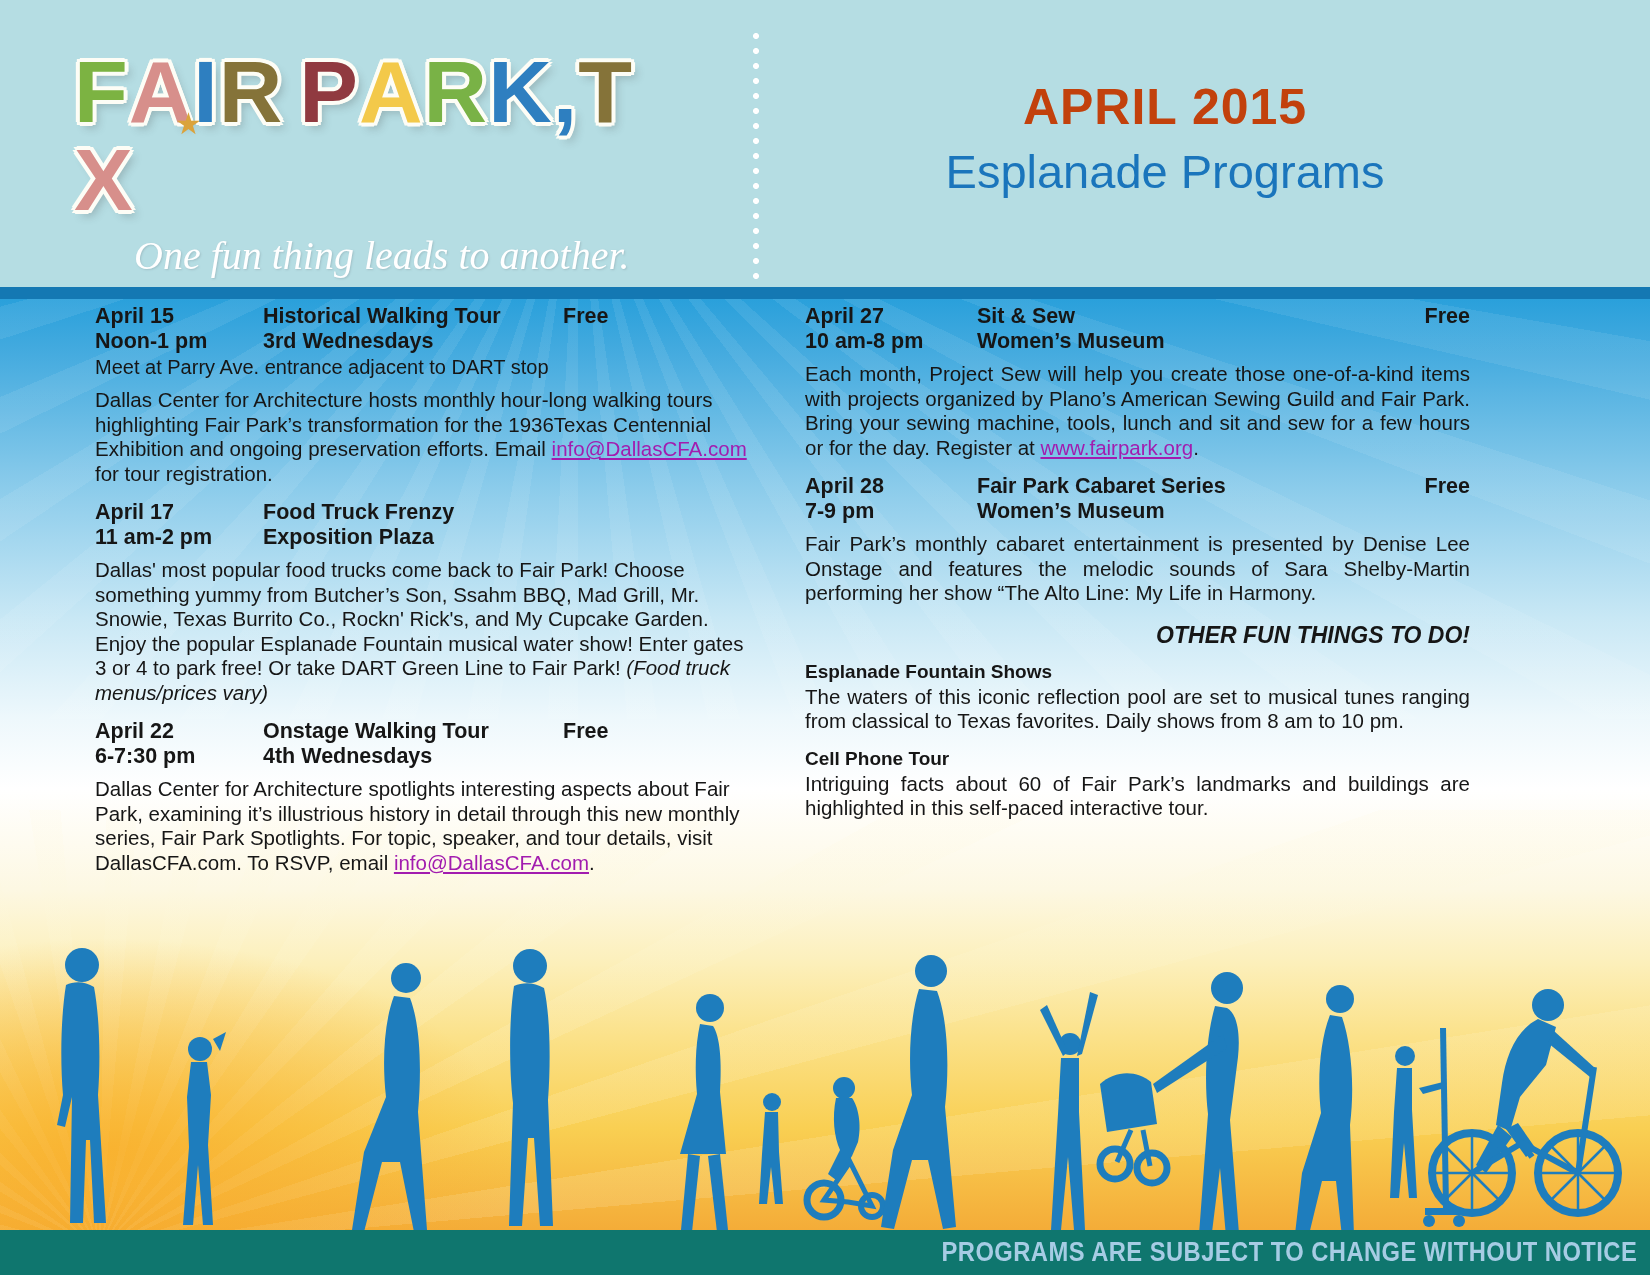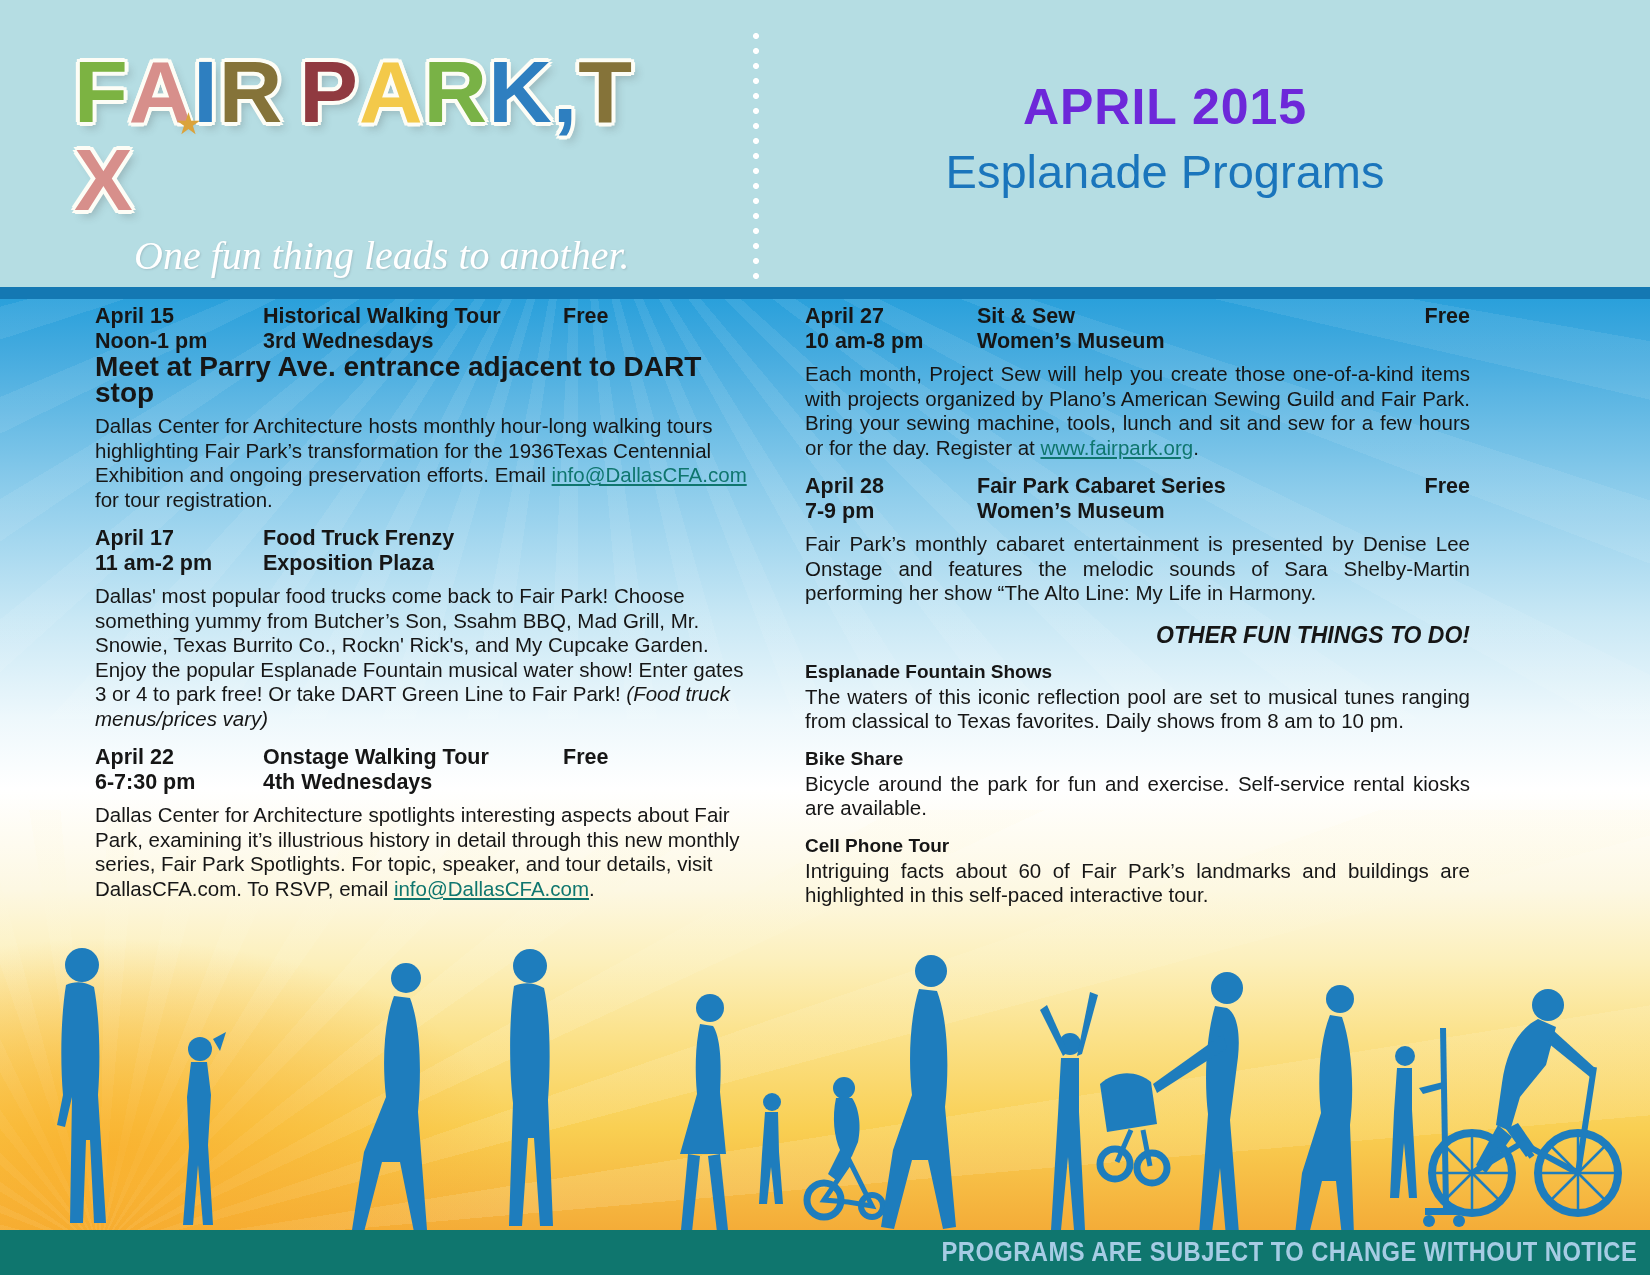--- a/index.html
+++ b/index.html
@@ -47,24 +47,24 @@
 
   
   .col{position:absolute;top:304px;color:#161616;z-index:5;}
   .col-left{left:95px;width:652px;}
   .col-right{left:805px;width:665px;}
   .ev{margin-bottom:14px;}
   .ev-head{display:grid;font-weight:bold;font-size:21.5px;line-height:25px;}
   .col-left .ev-head{grid-template-columns:168px 300px 1fr;}
   .col-right .ev-head{grid-template-columns:172px 1fr 90px;}
   .col-right .fee{text-align:right;}
-  .ev-note{font-weight:bold;font-size:28px;line-height:26px;}
+  .ev-note{font-weight:normal;font-size:20px;line-height:26px;}
   .body-p{font-size:20.5px;line-height:24.5px;margin:8px 0 0 0;}
   .col-right .body-p{text-align:justify;}
-  a.link{color:#0f766e;text-decoration:underline;cursor:pointer;}
+  a.link{color:#a21caf;text-decoration:underline;cursor:pointer;}
   .em{font-style:italic;}
   .other-head{font-weight:bold;font-style:italic;font-size:23px;text-align:right;margin:16px 0 10px 0;}
   .item{margin-bottom:12px;}
   .item-title{font-weight:bold;font-size:19px;line-height:26px;}
   .item-body{font-size:20.5px;line-height:24.5px;text-align:justify;}
 
   
   .people{position:absolute;left:0;top:930px;width:1650px;height:300px;z-index:6;}
 
   
@@ -80,21 +80,21 @@
 
   <div class="header">
     <div class="logo-block">
       <div class="logo"><span style="color: rgb(124, 179, 66);">F</span><span style="color: rgb(215, 143, 139);">A</span><span style="color: rgb(46, 127, 192);">I</span><span style="color: rgb(133, 115, 57);">R</span><span class="l-gap" style="color: rgb(144, 58, 64);">P</span><span style="color: rgb(243, 201, 74);">A</span><span style="color: rgb(121, 178, 70);">R</span><span style="color: rgb(46, 127, 192);">K</span><span style="color: rgb(46, 127, 192);">,</span><span style="color: rgb(133, 115, 57);">T</span><span style="color: rgb(215, 143, 139);">X</span></div>
       <span class="logo-star">★</span>
       <div class="tagline">One fun thing leads to another.</div>
       <div class="visit-line">VISIT FAIRPARK.ORG FOR UP-TO-DATE INFORMATION</div>
     </div>
     <div class="dotted-divider"></div>
     <div class="masthead">
-      <div class="t1" style="color: #6d28d9;">APRIL 2015</div>
+      <div class="t1" style="color: #c2410c;">APRIL 2015</div>
       <div class="t2" style="color: rgb(26, 117, 188);">Esplanade Programs</div>
     </div>
   </div>
 
   <div class="blue-bar"></div>
   <div class="content-bg"></div>
   <div class="rays-top"></div>
   <div class="rays-bottom"></div>
   <div class="sun-glow"></div>
 
@@ -162,24 +162,20 @@
         <span></span>
       </div>
       <p class="body-p"><span>Fair Park’s monthly cabaret entertainment is presented by Denise Lee Onstage and features the melodic sounds of Sara Shelby-Martin performing her show “The Alto Line: My Life in Harmony.</span></p>
     </div>
 
     <div class="other-head">OTHER FUN THINGS TO DO!</div>
 
     <div class="item">
       <div class="item-title">Esplanade Fountain Shows</div>
       <div class="item-body">The waters of this iconic reflection pool are set to musical tunes ranging from classical to Texas favorites. Daily shows from 8 am to 10 pm.</div>
-    </div>
-    <div class="item">
-      <div class="item-title">Bike Share</div>
-      <div class="item-body">Bicycle around the park for fun and exercise. Self-service rental kiosks are available.</div>
     </div>
     <div class="item">
       <div class="item-title">Cell Phone Tour</div>
       <div class="item-body">Intriguing facts about 60 of Fair Park’s landmarks and buildings are highlighted in this self-paced interactive tour.</div>
     </div>
   </div>
 
   <svg class="people" viewBox="0 0 1650 300" fill="#1e7dbd" xmlns="http://www.w3.org/2000/svg">
 
     <g transform="translate(80,15)">

